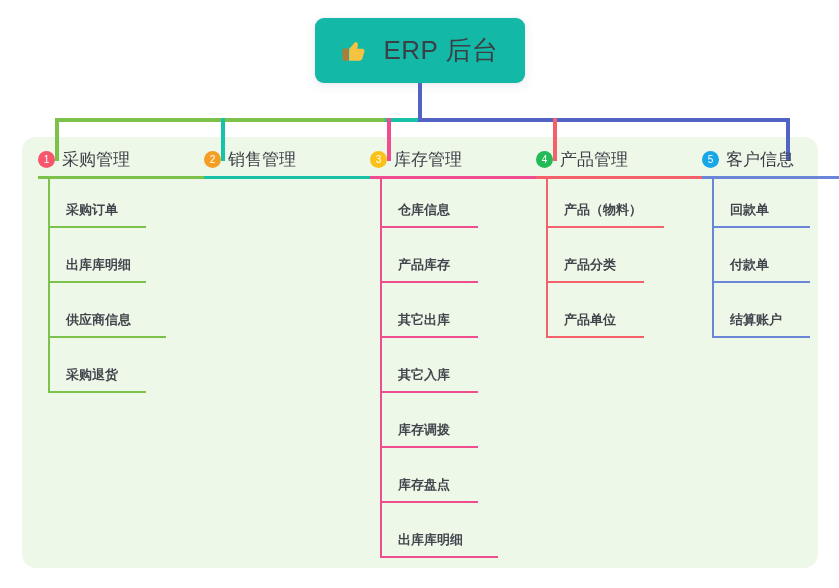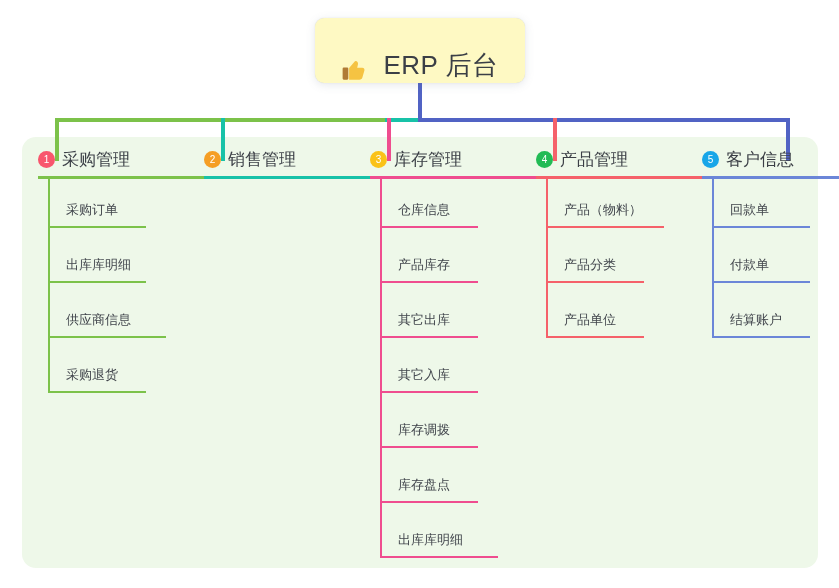--- a/index.html
+++ b/index.html
@@ -8,23 +8,23 @@
     background:#ffffff;
     font-family:"Liberation Sans","DejaVu Sans",sans-serif;
     -webkit-font-smoothing:antialiased;
     overflow:hidden;
   }
   #stage{position:relative;width:839px;height:588px;}
 
   
   .root-card{
     position:absolute;left:315px;top:18px;width:210px;height:65px;
-    background:#fef9c3;border-radius:9px;
+    background:#14b8a6;border-radius:9px;
     box-shadow:0 2px 10px rgba(100,110,130,.16),0 0 1px rgba(120,130,150,.30);
-    display:flex;align-items:flex-end;justify-content:center;gap:16px;
+    display:flex;align-items:center;justify-content:center;gap:16px;
     z-index:6;
   }
   .root-title{font-size:26px;color:#3b3f46;letter-spacing:.5px;white-space:nowrap;}
   .thumb{position:relative;width:26px;height:26px;flex:0 0 26px;}
   .thumb svg{display:block;width:26px;height:26px;}
 
   
   .panel{
     position:absolute;left:22px;top:137px;width:796px;height:431px;
     background:#eef8e9;border-radius:14px;z-index:1;
@@ -64,21 +64,21 @@
   }
   .col-title{font-size:17px;color:#3b3f46;white-space:nowrap;}
   .head-rule{height:3px;margin-top:6px;}
 
   
   .leaves{position:relative;margin-left:10px;padding-left:0;}
   .spine{position:absolute;left:0;top:0;width:2px;}
   .leaf{position:relative;height:55px;}
   .leaf-text{
     position:absolute;left:18px;top:22px;
-    font-size:13px;color:#41454c;white-space:nowrap;
+    font-size:13px;color:#41454c;white-space:nowrap;font-weight:bold;
   }
   .leaf-rule{position:absolute;left:0;top:47px;width:98px;height:2px;}
   .leaf-rule.wide{width:118px;}
 </style>
 </head>
 <body>
 
 <div id="stage">
 
   <div class="panel"></div>

